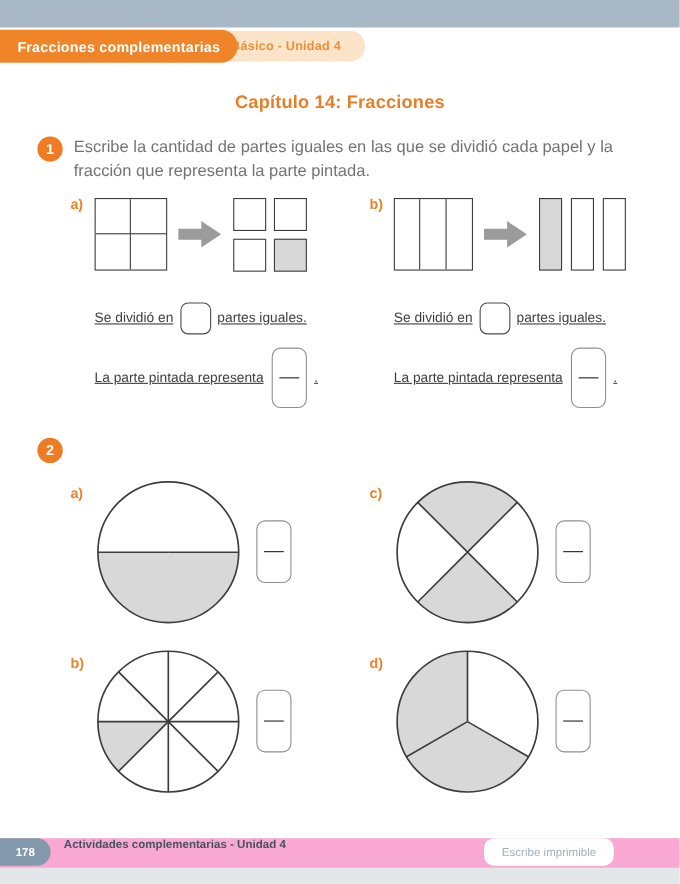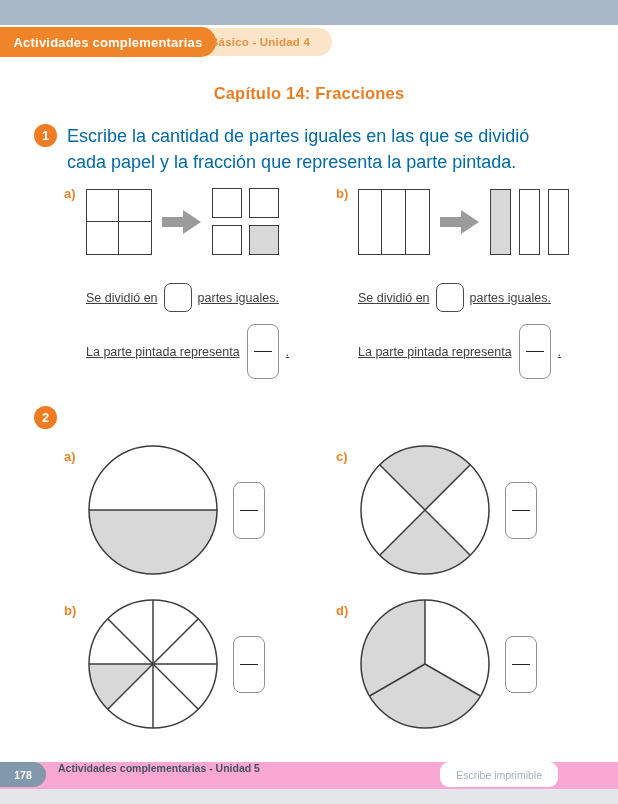--- a/index.html
+++ b/index.html
@@ -31,21 +31,21 @@
   }
 
   
   .exercise { margin:20px 28px 0 34px; }
   .ex-header { display:flex; align-items:flex-start; }
   .badge {
     flex:0 0 auto; width:23px; height:23px; border-radius:50%;
     background:#ef7c23; color:#fff; font-size:13px; font-weight:bold;
     display:flex; align-items:center; justify-content:center; margin-top:1px;
   }
-  .prompt { margin-left:10px; font-size:18px; line-height:1.45; max-width:505px; color:#0369a1; }
+  .prompt { margin-left:10px; font-size:15px; line-height:1.45; max-width:505px; color:#737373; }
 
   .two-col { display:grid; grid-template-columns:272px 272px; margin-left:30px; margin-top:13px; }
 
   .diagram-row { display:flex; align-items:center; }
   .item-label { color:#e8842d; font-size:13px; font-weight:bold; }
   .diagram-row .item-label { align-self:flex-start; margin-right:6px; margin-top:-2px; width:16px; }
 
   .paper-whole { display:grid; border:1.5px solid #3c3c3c; background:#fff; }
   .paper-a { width:66px; height:66px; }
   .paper-b { width:72px; height:66px; }
@@ -101,21 +101,21 @@
 
 <div class="page">
 
   <div class="topbar"></div>
 
   <div class="banner-row">
     <div class="unit-pill">
       <span>3º Básico - Unidad 4</span>
     </div>
     <div class="main-pill">
-      <span>Actividades complementarias</span>
+      <span>Fracciones complementarias</span>
     </div>
   </div>
 
   <h1 class="chapter-title">Capítulo 14: Fracciones</h1>
 
   <div class="exercise">
     <div class="ex-header">
       <div class="badge">1</div>
       <p class="prompt">Escribe la cantidad de partes iguales en las que se dividió cada papel y la fracción que representa la parte pintada.</p>
     </div>
@@ -257,19 +257,19 @@
         <span class="fraction-box">
             <span class="frac-line"></span>
           </span>
       </div>
     </div>
   </div>
 
   <div class="footer">
     <div class="footer-bar">
       <div class="page-pill">178</div>
-      <span class="footer-text">Actividades complementarias - Unidad 5</span>
+      <span class="footer-text">Actividades complementarias - Unidad 4</span>
       <button class="print-btn">Escribe imprimible</button>
     </div>
     <div class="footer-bottom"></div>
   </div>
 
 </div>
 
 </body></html>

